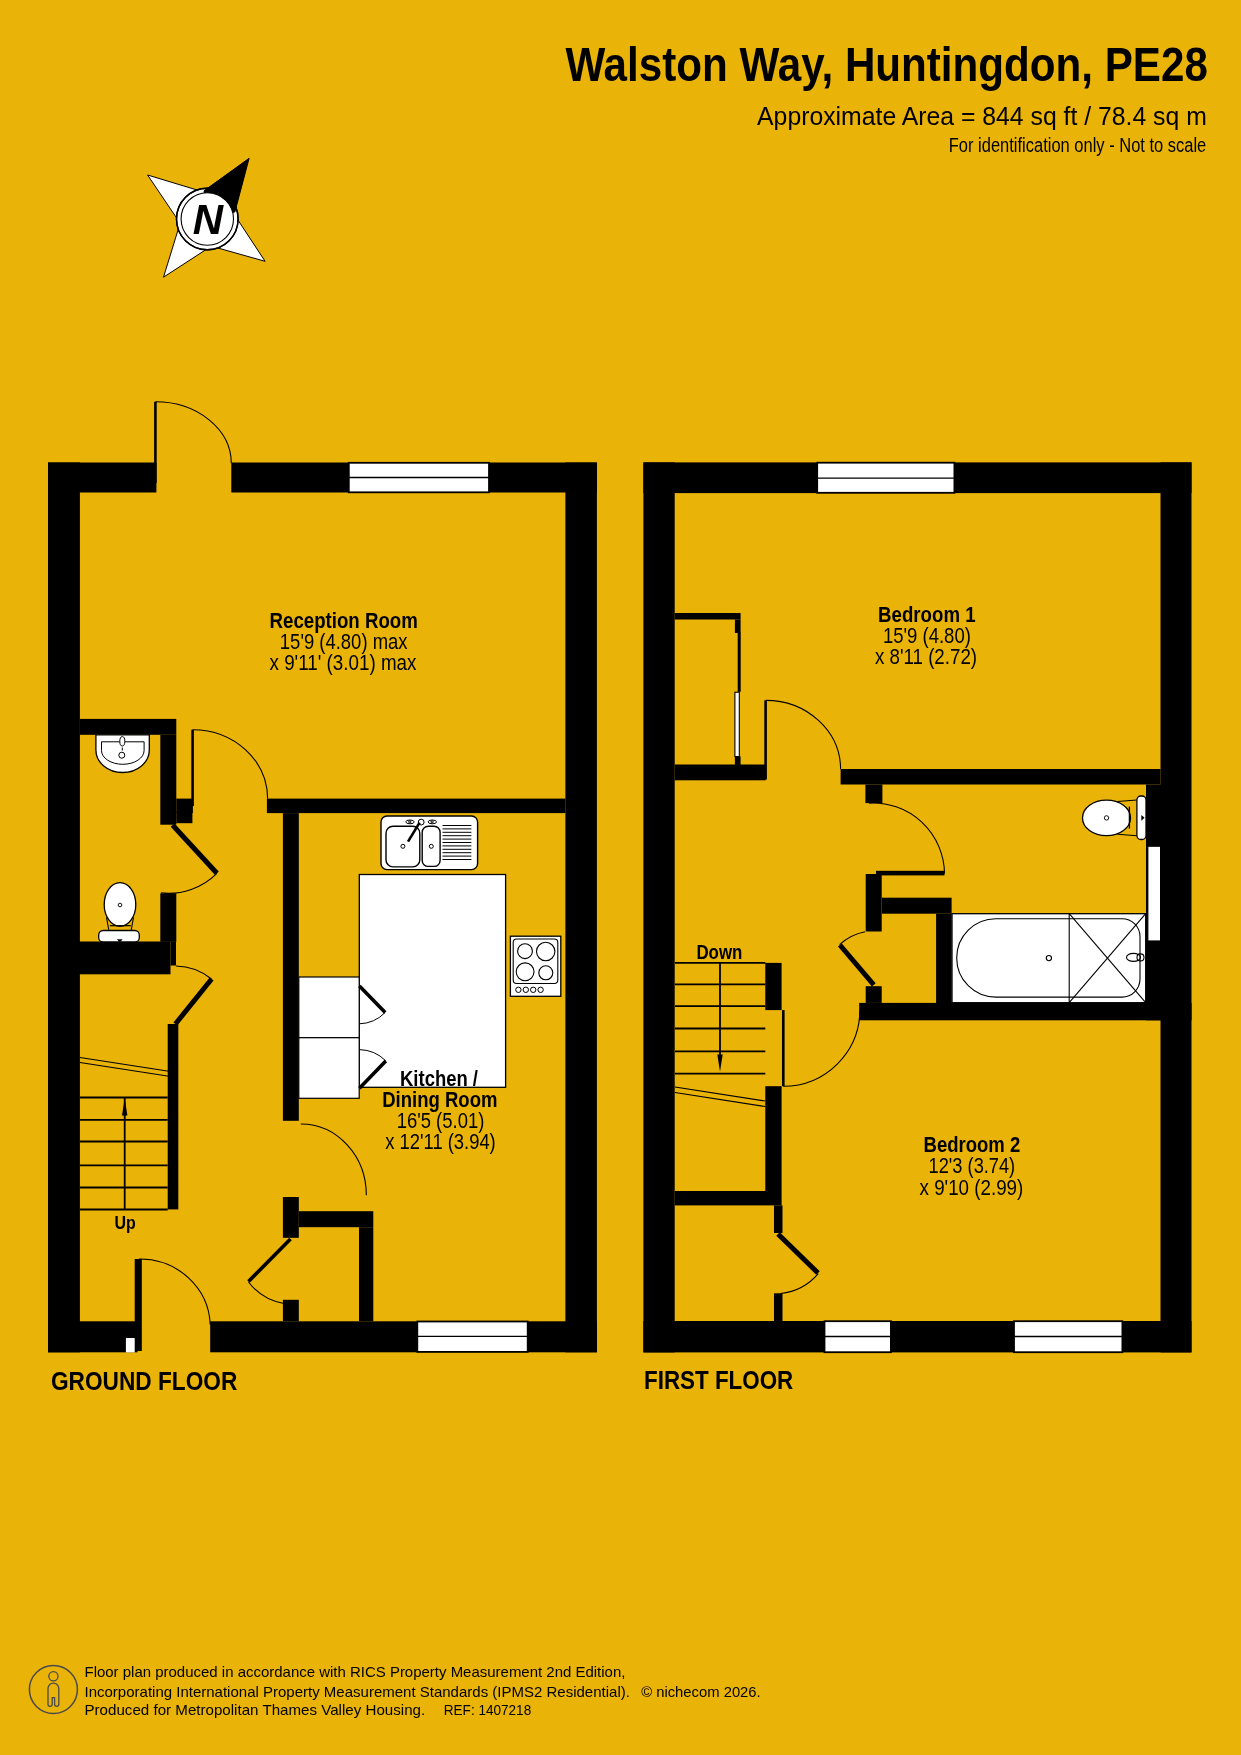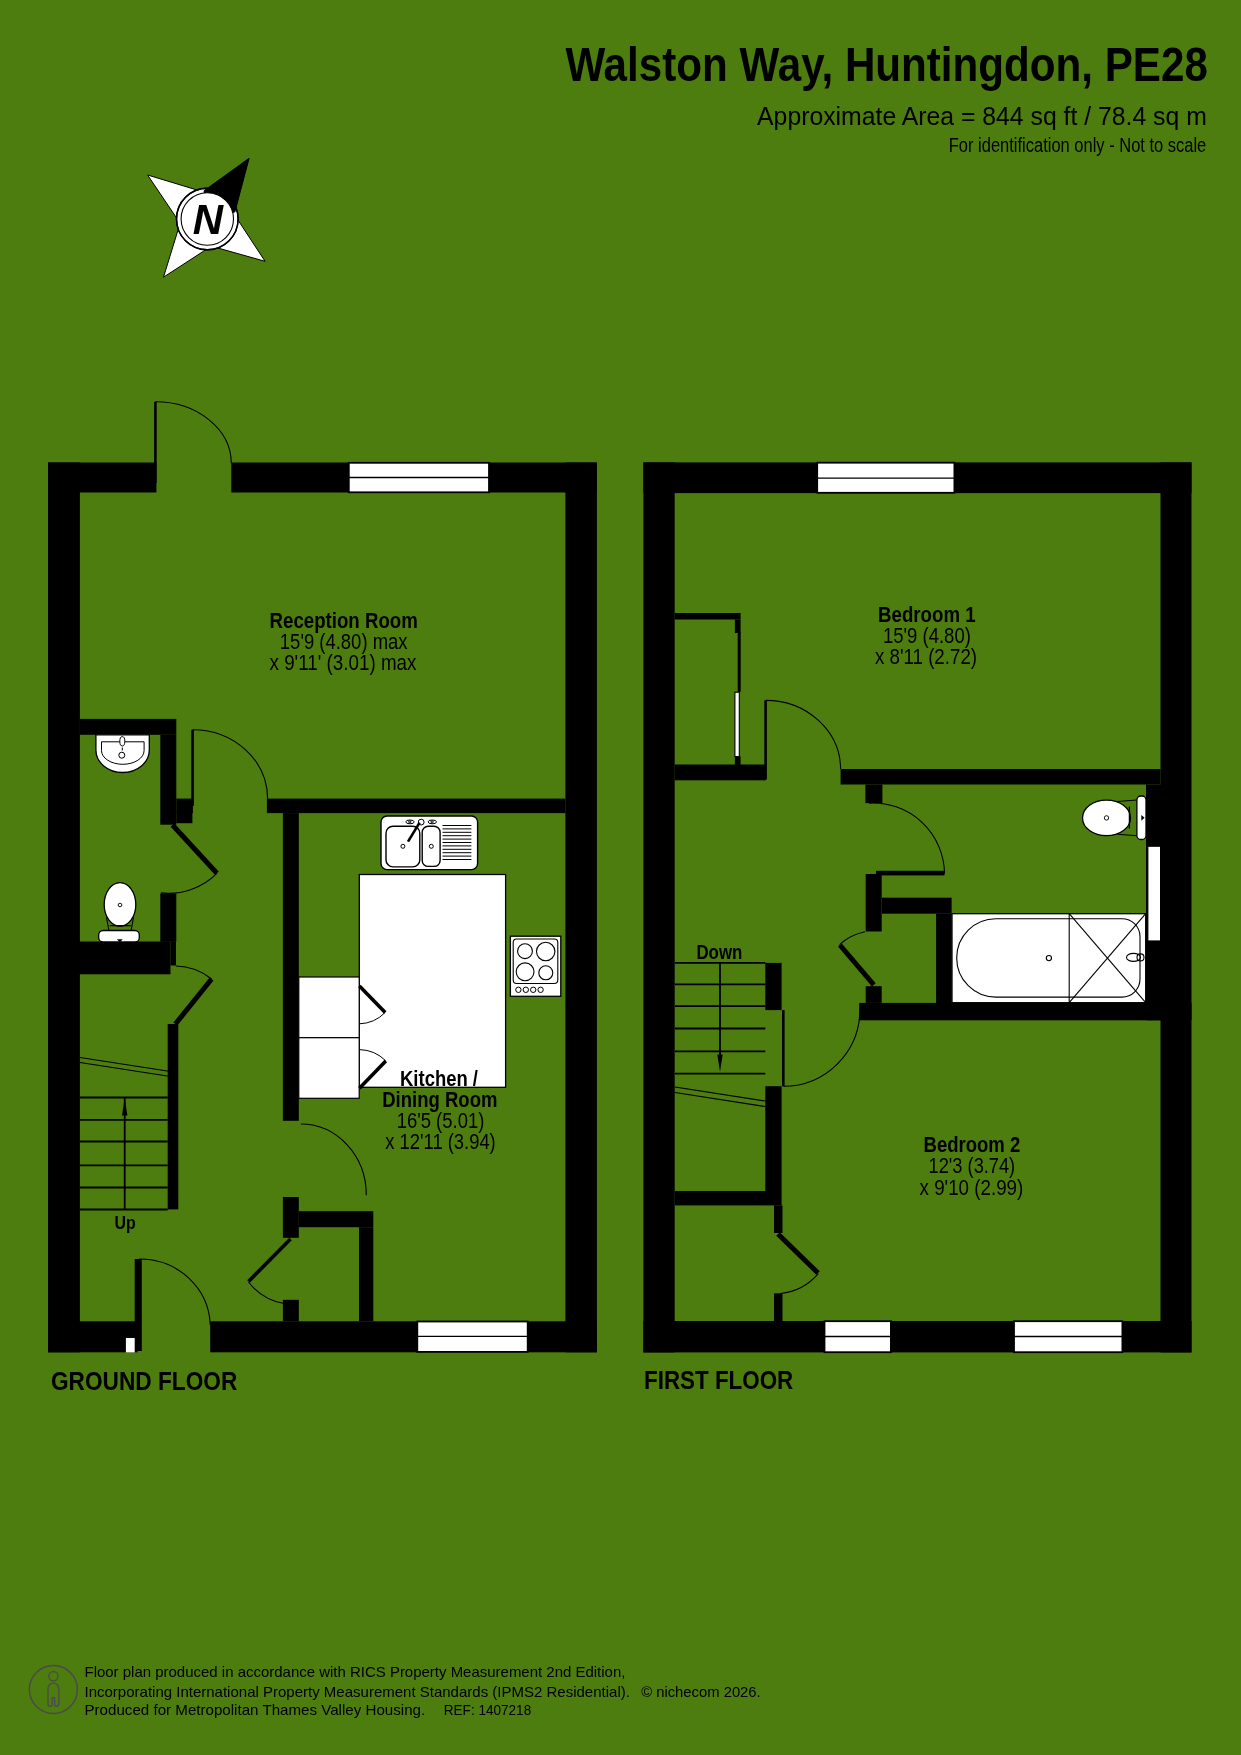--- a/index.html
+++ b/index.html
@@ -1,16 +1,16 @@
 <!DOCTYPE html>
 <html><head>
 <meta charset="utf-8">
 <style>
   html,body{margin:0;padding:0;background:#fff;}
-  #page{width:1241px;height:1755px;position:relative;background:#4d7c0f;overflow:hidden;}
+  #page{width:1241px;height:1755px;position:relative;background:#eab308;overflow:hidden;}
   svg{position:absolute;top:0;left:0;}
   text{font-family:"Liberation Sans",sans-serif;fill:#000;}
 </style>
 </head>
 <body>
 <div id="page">
 <svg width="1241" height="1755" viewBox="0 0 1241 1755">
 
 <g id="title">
 <text x="1207.9" y="81" font-size="48.5" font-weight="bold" text-anchor="end" textLength="642.5" lengthAdjust="spacingAndGlyphs">Walston Way, Huntingdon, PE28</text>

